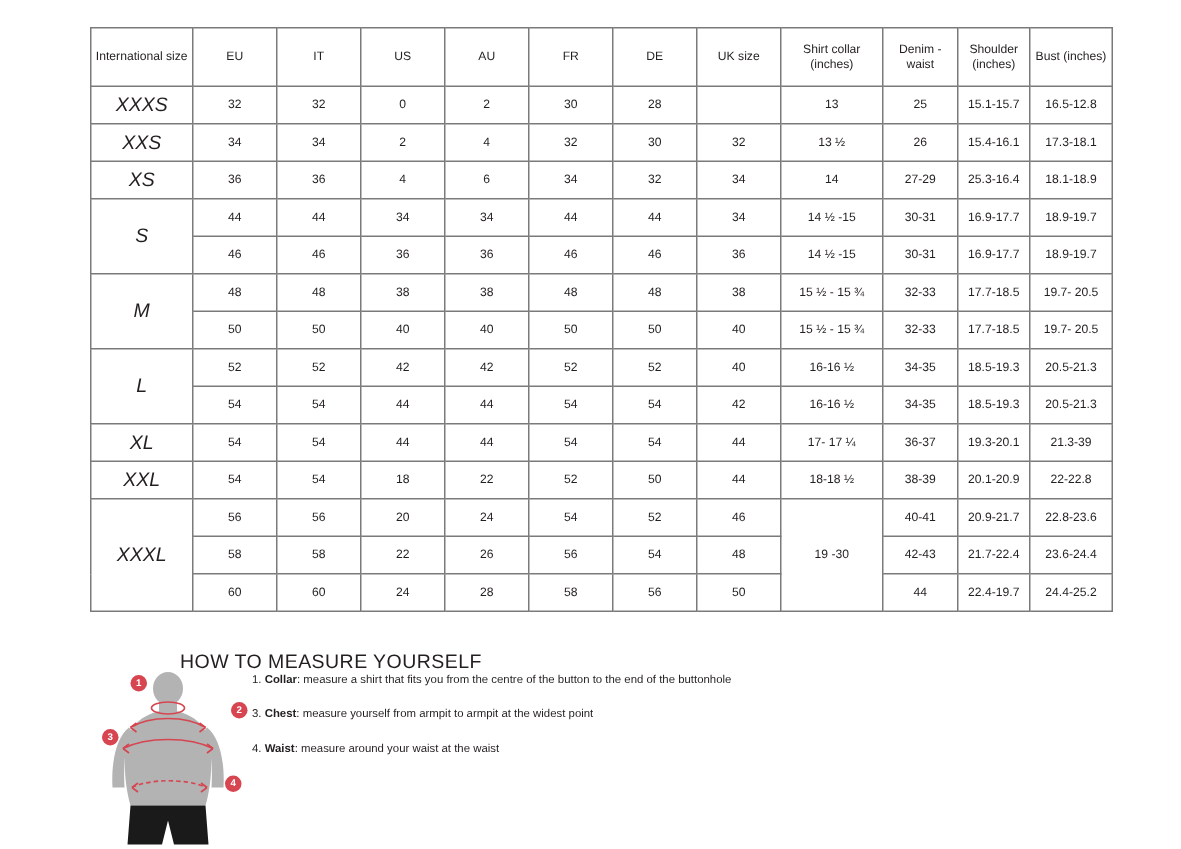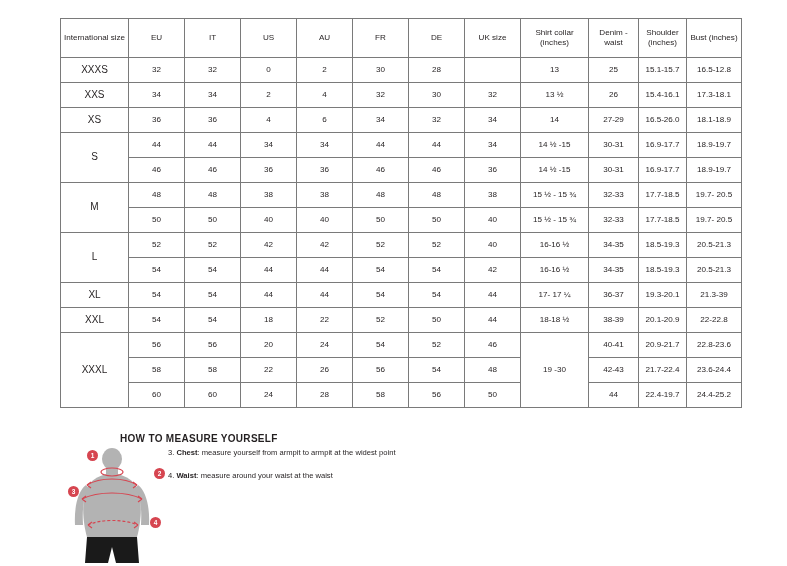--- a/index.html
+++ b/index.html
@@ -39,42 +39,43 @@
     color: #231f20;
     padding: 0;
     height: 24px;
     line-height: 1.25;
   }
   table.size-table th {
     height: 38px;
     font-size: 8.1px;
   }
   table.size-table td.size-label {
-    font-size: 10px;
+    font-size: 13px;
+    font-style: italic;
   }
   
   col.c-intl { width: 68px; }
   col.c-eu { width: 56px; }
   col.c-it { width: 56px; }
   col.c-us { width: 56px; }
   col.c-au { width: 56px; }
   col.c-fr { width: 56px; }
   col.c-de { width: 56px; }
   col.c-uk { width: 56px; }
   col.c-collar { width: 68px; }
   col.c-denim { width: 50px; }
   col.c-shoulder { width: 48px; }
   col.c-bust { width: 55px; }
 
   .howto-title {
     position: absolute;
     left: 120px;
     top: 433px;
-    font-size: 10px;
-    font-weight: bold;
+    font-size: 13px;
+    font-weight: normal;
     letter-spacing: 0.3px;
     color: #231f20;
   }
   .howto-list {
     position: absolute;
     left: 168px;
     top: 448px;
     width: 470px;
   }
   .howto-list .item {
@@ -175,21 +176,21 @@
           <td class="size-label">XS</td>
           <td>36</td>
           <td>36</td>
           <td>4</td>
           <td>6</td>
           <td>34</td>
           <td>32</td>
           <td>34</td>
           <td>14</td>
           <td>27-29</td>
-          <td>16.5-26.0</td>
+          <td>25.3-16.4</td>
           <td>18.1-18.9</td>
         </tr>
         <tr>
           <td class="size-label" rowspan="2">S</td>
           <td>44</td>
           <td>44</td>
           <td>34</td>
           <td>34</td>
           <td>44</td>
           <td>44</td>
@@ -331,20 +332,21 @@
           <td>44</td>
           <td>22.4-19.7</td>
           <td>24.4-25.2</td>
         </tr>
       </tbody>
   </table>
 
   <div class="howto-title">HOW TO MEASURE YOURSELF</div>
 
   <div class="howto-list">
+      <div class="item"><span>1. </span><b>Collar</b><span>: measure a shirt that fits you from the centre of the button to the end of the buttonhole</span></div>
       <div class="item"><span>3. </span><b>Chest</b><span>: measure yourself from armpit to armpit at the widest point</span></div>
       <div class="item"><span>4. </span><b>Waist</b><span>: measure around your waist at the waist</span></div>
     </div>
 
   <div class="figure">
     <svg class="fig-svg" width="120" height="121" viewBox="0 0 120 121">
 
       <ellipse cx="52" cy="14" rx="10" ry="11" fill="#b3b3b3"></ellipse>
 
       <rect x="46" y="22" width="12" height="8" fill="#b3b3b3"></rect>

